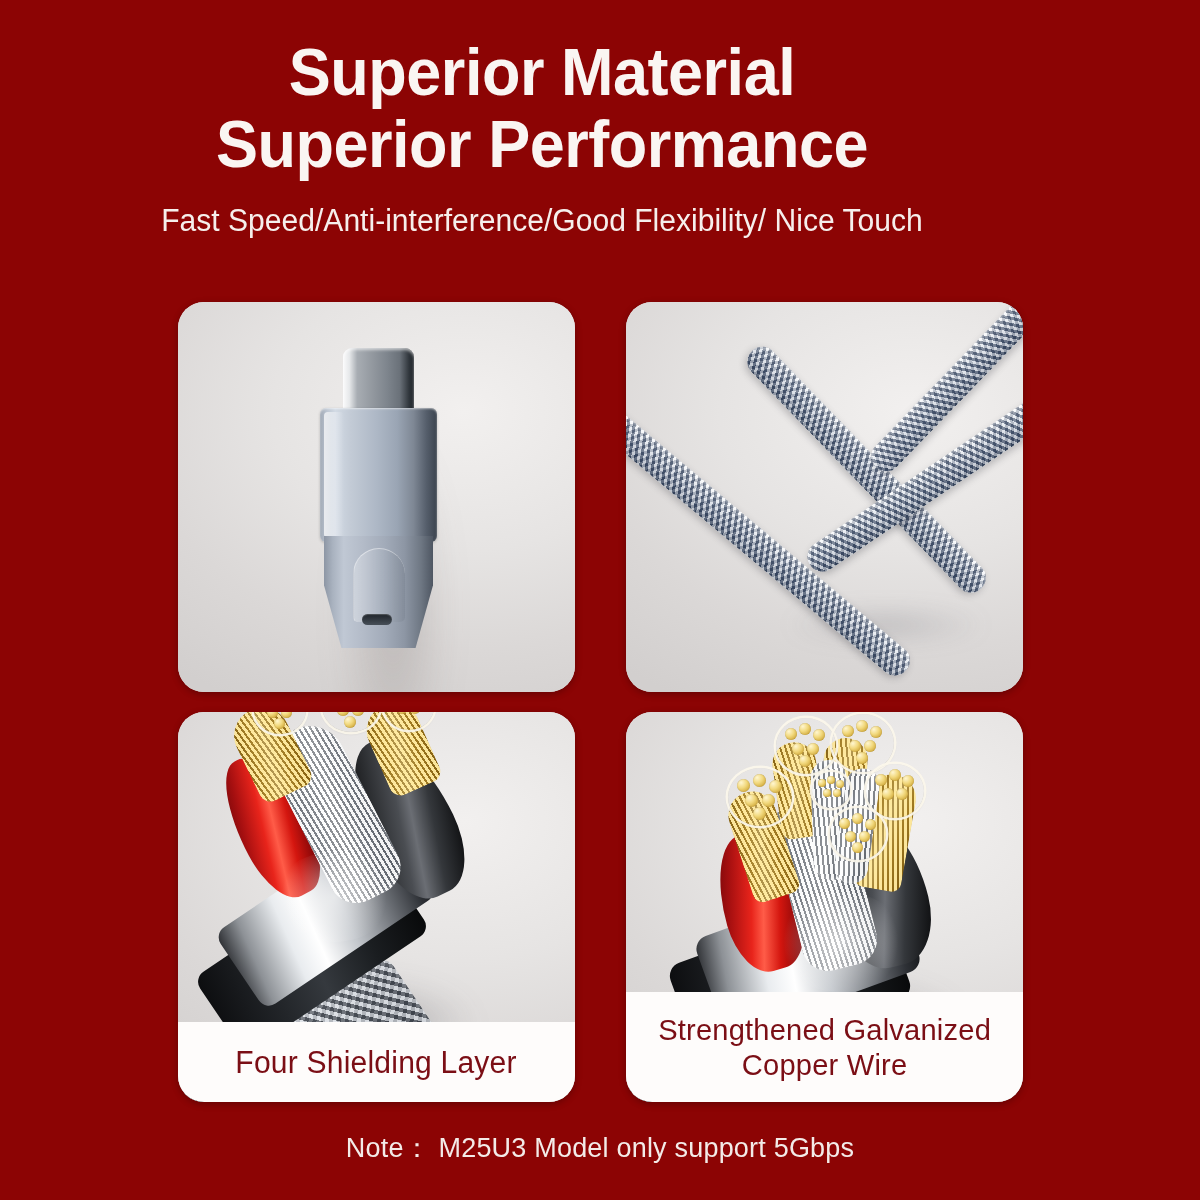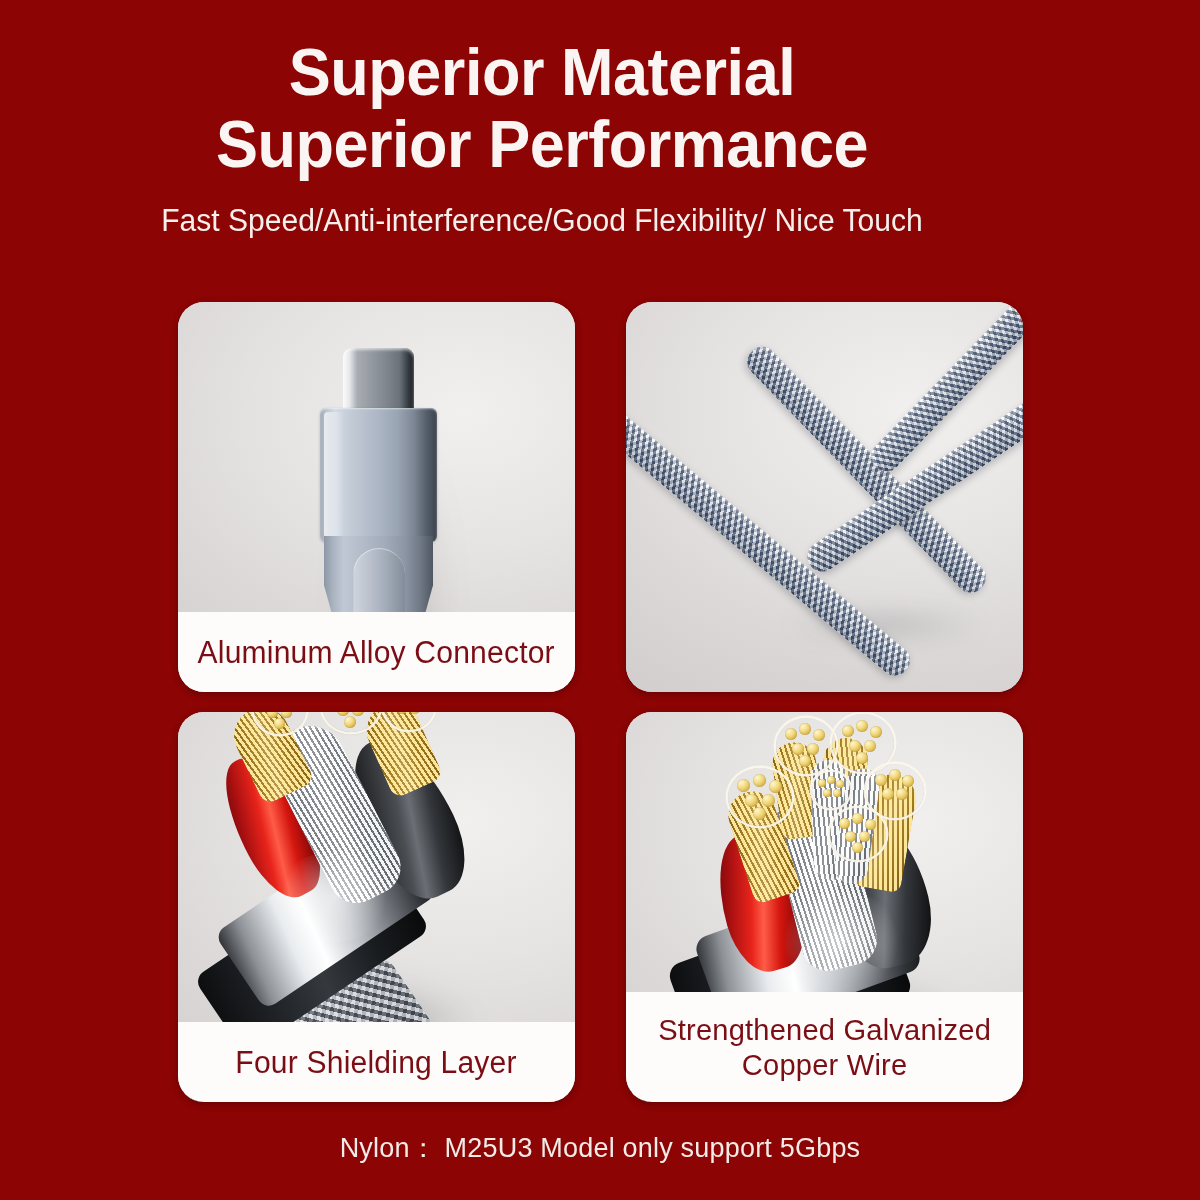--- a/index.html
+++ b/index.html
@@ -225,23 +225,20 @@
       <div class="conn-shadow"></div>
       <div class="conn">
         <div class="tip"></div>
         <div class="shell"></div>
         <div class="shell-hl"></div>
         <div class="relief"></div>
         <div class="relief-arch"></div>
         <div class="relief-slot"></div>
       </div>
     </div>
-    <div class="label-band">
-      <span class="label-text">Aluminum Alloy Connector</span>
-    </div>
   </div>
 
   <div class="card">
     <div class="photo">
       <div class="bg-studio"></div>
       <div class="braid-wrap">
         <div class="cable-shadow"></div>
         <div class="cable cable-a"></div>
         <div class="cable cable-b"></div>
         <div class="cable cable-d"></div>
@@ -362,13 +359,13 @@
       <div class="glow" style="left:150px;top:180px;width:130px;height:100px;"></div>
     </div>
     <div class="label-band two-line">
       <span class="label-text small">Strengthened Galvanized
 Copper Wire</span>
     </div>
   </div>
 
 </div>
 
-<div class="footer">Nylon：  M25U3 Model only support 5Gbps</div>
+<div class="footer">Note：  M25U3 Model only support 5Gbps</div>
 
 </body></html>

